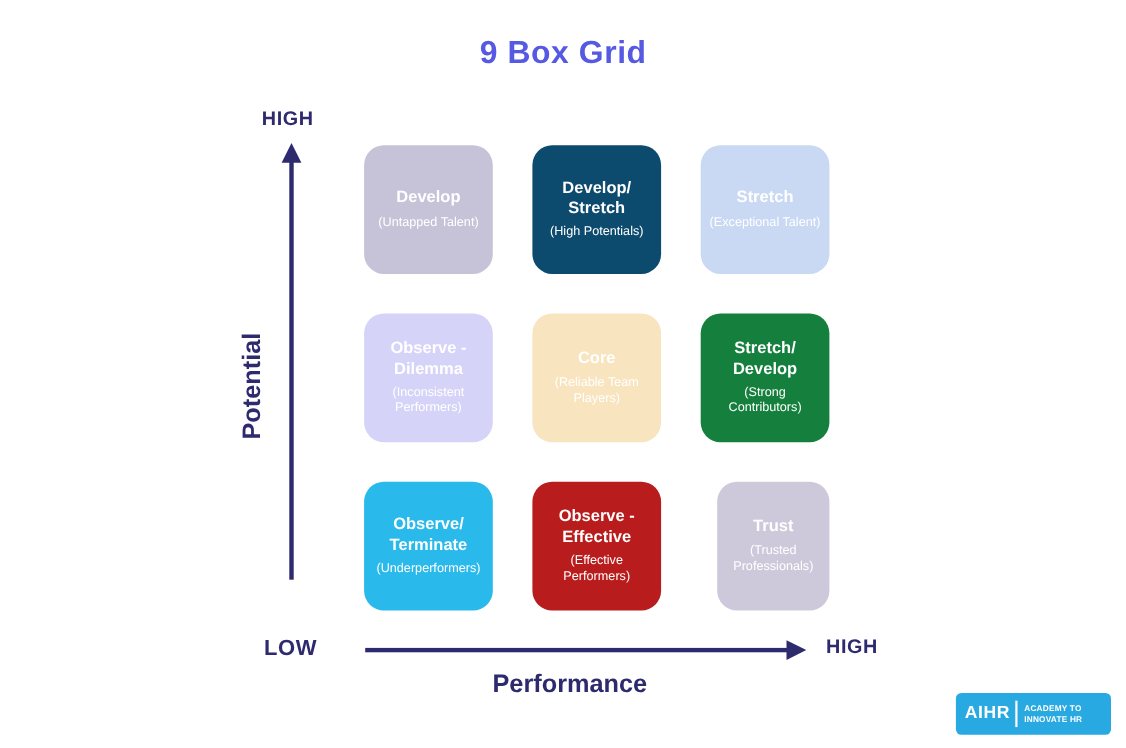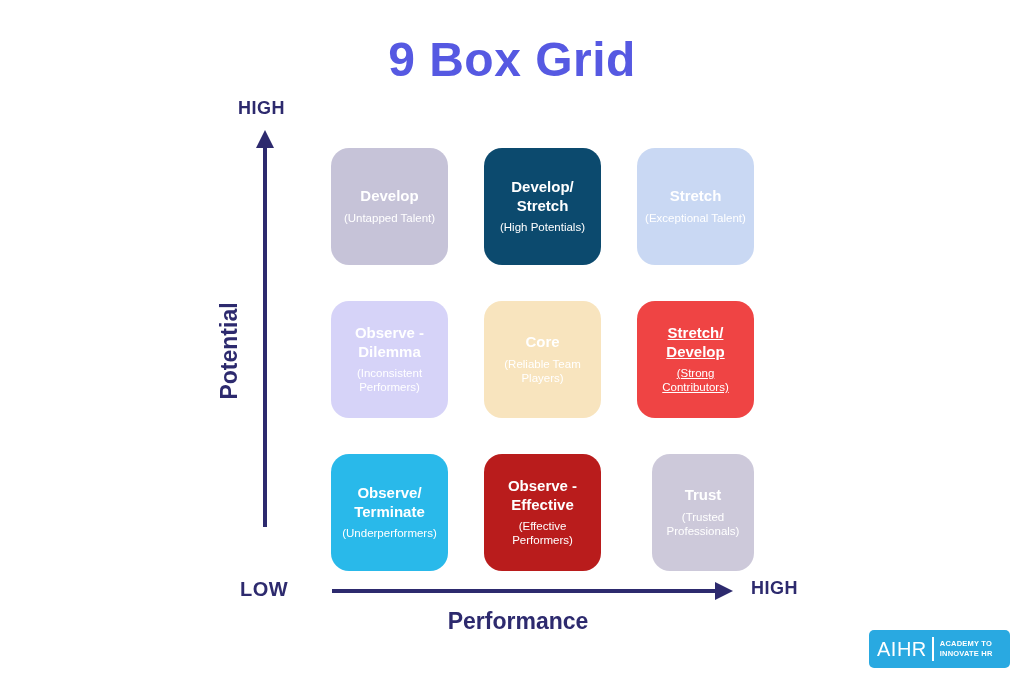--- a/index.html
+++ b/index.html
@@ -11,21 +11,21 @@
     background: #ffffff;
     font-family: "Liberation Sans", sans-serif;
     overflow: hidden;
   }
   .page-title {
     position: absolute;
     top: 32px;
     left: 0;
     width: 100%;
     text-align: center;
-    font-size: 48px;
+    font-size: 29px;
     font-weight: bold;
     letter-spacing: 0.5px;
     color: var(--color-title, #5659e2);
   }
   
   .y-high {
     position: absolute; left: 238px; top: 98px;
     font-size: 18px; font-weight: bold; letter-spacing: 0.5px;
     color: var(--color-axis, #2d2a6e);
   }
@@ -71,21 +71,21 @@
     color: var(--color-axis, #2d2a6e);
   }
   .x-axis-label {
     position: absolute; left: 518px; top: 608px;
     transform: translateX(-50%);
     font-size: 23px; font-weight: bold; white-space: nowrap;
     color: var(--color-axis, #2d2a6e);
   }
   
   .grid {
-    position: absolute; left: 331px; top: 148px;
+    position: absolute; left: 331px; top: 132px;
     display: grid;
     grid-template-columns: repeat(3, 117px);
     grid-template-rows: repeat(3, 117px);
     column-gap: 25px;
     row-gap: 20px;
     gap: 36px;
   }
   .cell {
     border-radius: 18px;
     display: flex;
@@ -111,22 +111,22 @@
     position: absolute; left: 869px; top: 630px;
     width: 141px; height: 38px;
     background: var(--color-logo_bg, #29a9e1);
     border-radius: 5px;
     display: flex;
     align-items: center;
     padding: 0 8px;
     color: #ffffff;
   }
   .logo-brand {
-    font-size: 20px;
-    font-weight: normal;
+    font-size: 16px;
+    font-weight: bold;
     letter-spacing: 0.5px;
     line-height: 1;
   }
   .logo-divider {
     width: 2px; height: 24px;
     background: #ffffff;
     margin: 0 6px 0 5px;
   }
   .logo-tagline {
     font-size: 7.5px;
@@ -174,21 +174,21 @@
     <div class="cell" style="background: rgb(214, 211, 248);">
       <div class="cell-title">Observe - Dilemma</div>
       <div class="cell-subtitle">(Inconsistent Performers)</div>
     </div>
 
     <div class="cell" style="background: rgb(248, 228, 190); text-align: center;">
       <div class="cell-title">Core</div>
       <div class="cell-subtitle">(Reliable Team Players)</div>
     </div>
 
-    <div class="cell" style="background: #ef4444; text-decoration: underline;">
+    <div class="cell" style="background: #15803d;">
       <div class="cell-title">Stretch/ Develop</div>
       <div class="cell-subtitle">(Strong Contributors)</div>
     </div>
 
     <div class="cell" style="background: rgb(41, 185, 234);">
       <div class="cell-title">Observe/ Terminate</div>
       <div class="cell-subtitle">(Underperformers)</div>
     </div>
 
     <div class="cell" style="background: #b91c1c;">

